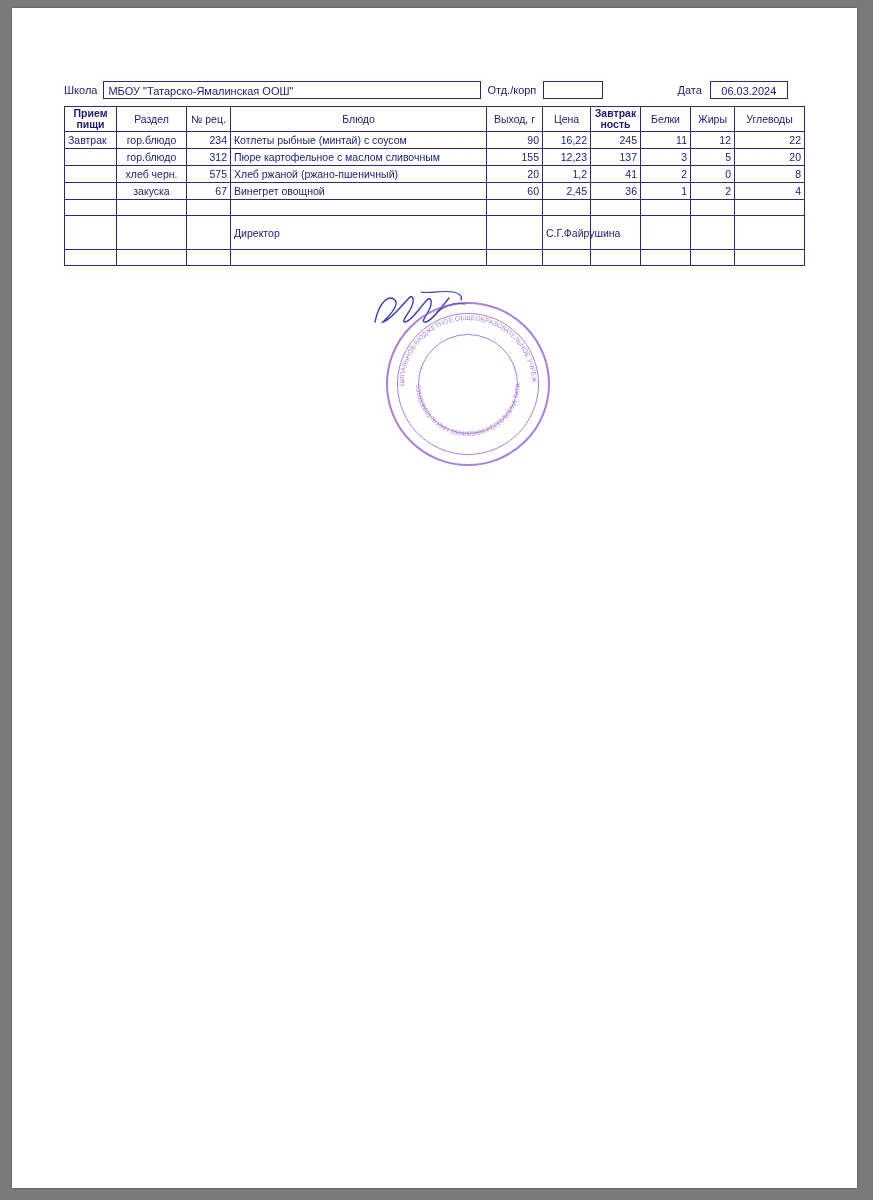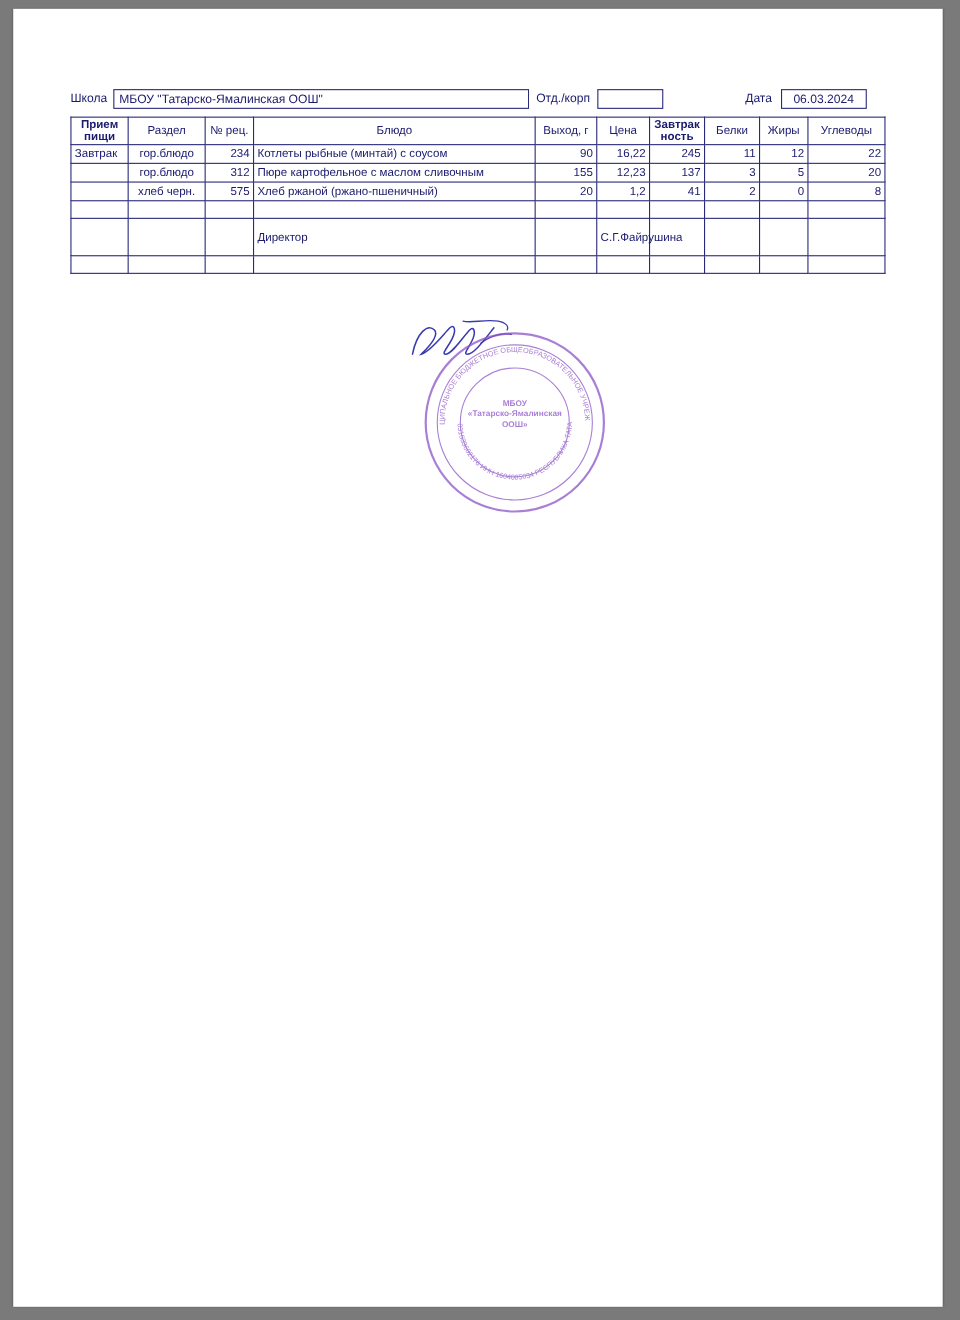--- a/index.html
+++ b/index.html
@@ -220,20 +220,32 @@
           <td class="c-sect">хлеб черн.</td>
           <td class="c-rec">575</td>
           <td class="c-dish">Хлеб ржаной (ржано-пшеничный)</td>
           <td class="c-out">20</td>
           <td class="c-price">1,2</td>
           <td class="c-cal">41</td>
           <td class="c-prot">2</td>
           <td class="c-fat">0</td>
           <td class="c-carb">8</td>
         </tr>
+        <tr>
+          <td class="c-meal"></td>
+          <td class="c-sect">закуска</td>
+          <td class="c-rec">67</td>
+          <td class="c-dish">Винегрет овощной</td>
+          <td class="c-out">60</td>
+          <td class="c-price">2,45</td>
+          <td class="c-cal">36</td>
+          <td class="c-prot">1</td>
+          <td class="c-fat">2</td>
+          <td class="c-carb">4</td>
+        </tr>
 
         <tr class="spacer">
           <td class="c-meal"></td>
           <td class="c-sect"></td>
           <td class="c-rec"></td>
           <td class="c-dish"></td>
           <td class="c-out"></td>
           <td class="c-price"></td>
           <td class="c-cal"></td>
           <td class="c-prot"></td>
@@ -282,22 +294,17 @@
             <path id="ringTop" d="M 80,80 m -64,0 a 64,64 0 1,1 128,0"></path>
             <path id="ringBottom" d="M 80,80 m -52,0 a 52,52 0 1,0 104,0"></path>
           </defs>
           <text>
             <textPath href="#ringTop" startOffset="50%" text-anchor="middle">МУНИЦИПАЛЬНОЕ БЮДЖЕТНОЕ ОБЩЕОБРАЗОВАТЕЛЬНОЕ УЧРЕЖДЕНИЕ</textPath>
           </text>
           <text>
             <textPath href="#ringBottom" startOffset="50%" text-anchor="middle">ОГРН 1031633602176 ИНН 1604005034 РЕСПУБЛИКА ТАТАРСТАН</textPath>
           </text>
         </svg>
-        <div class="stamp-center">
-          <div>МБОУ</div>
-          <div>«Татарско-Ямалинская</div>
-          <div>ООШ»</div>
-        </div>
       </div>
     </div>
 
   </div>
 </div>
 
 </body></html>

